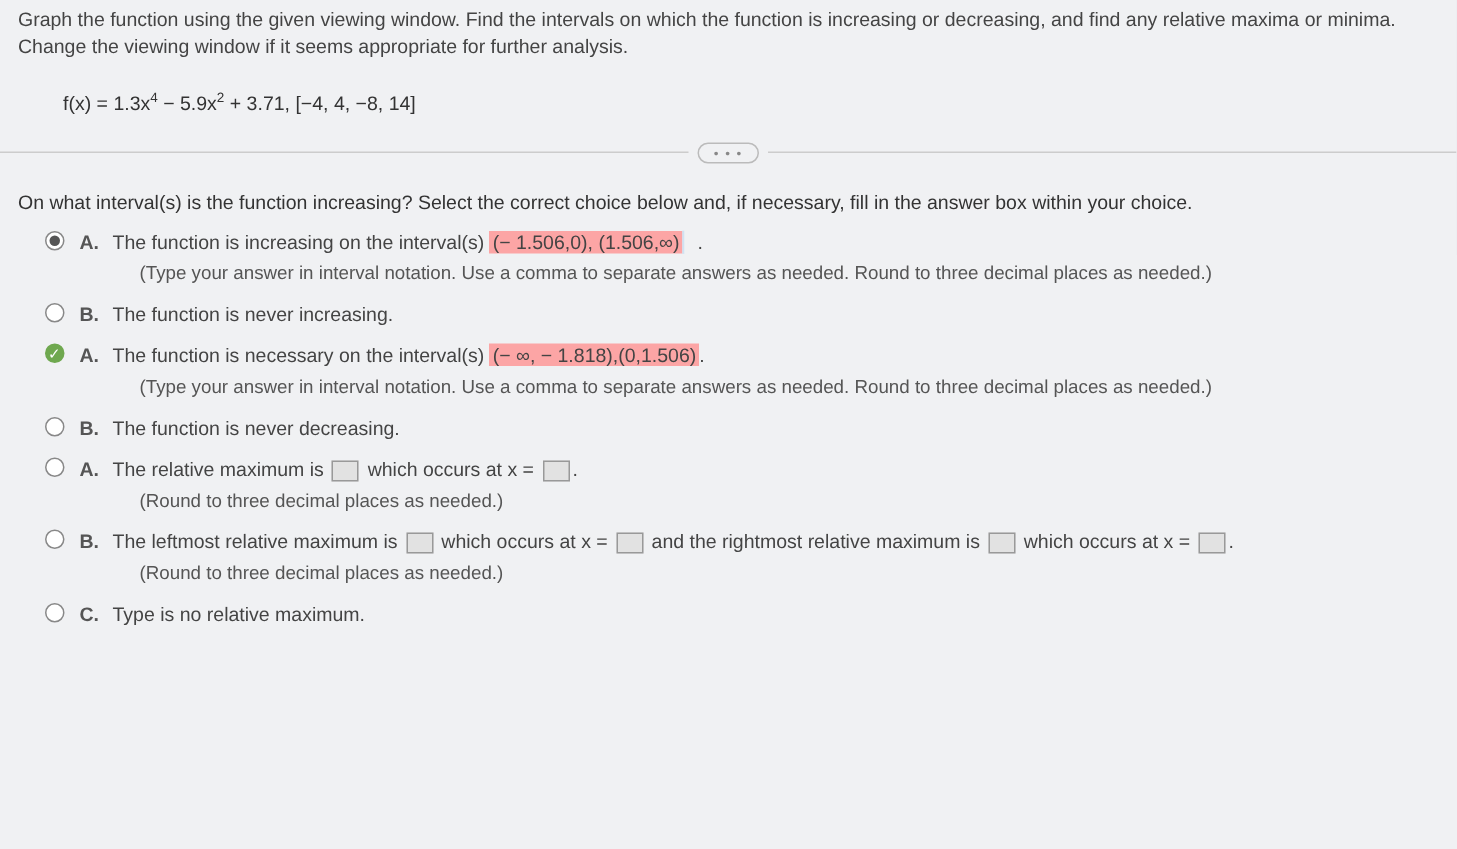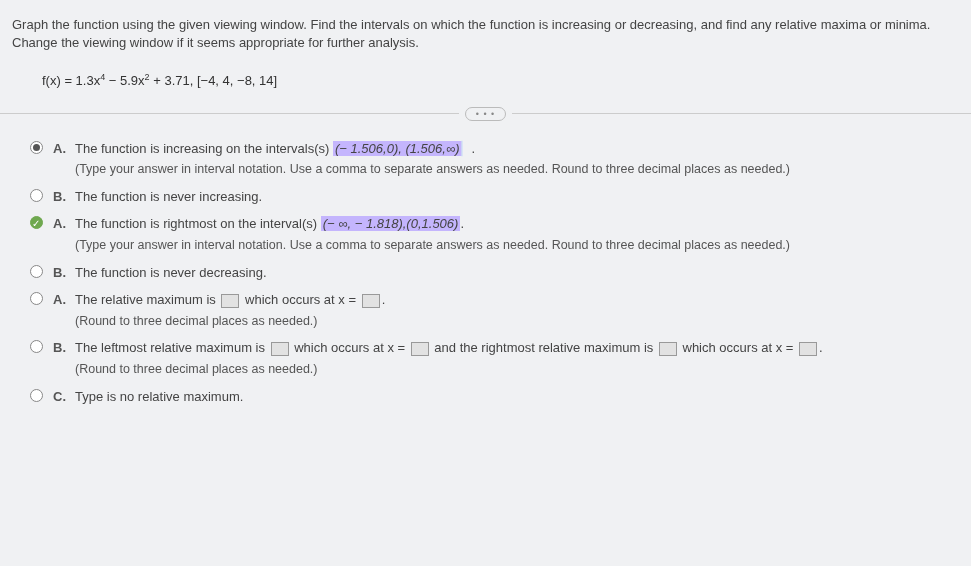--- a/index.html
+++ b/index.html
@@ -7,21 +7,21 @@
     font-family: Arial, Helvetica, sans-serif;
     font-size: 13px;
     color: #333;
     background: #e8eaed;
     width: 971px;
     height: 566px;
     overflow: hidden;
   }
   .page {
     background: #f0f1f3;
-    padding: 16px 12px;
+    padding: 4px 12px;
     height: 100%;
   }
   .intro {
     color: #444;
     line-height: 1.4;
     margin-bottom: 10px;
   }
   .formula {
     margin: 20px 0 18px 30px;
     font-size: 13px;
@@ -94,32 +94,32 @@
     top: -1px; left: 1px;
   }
   .opt-label {
     font-weight: bold;
     color: #555;
     margin-right: 6px;
     min-width: 16px;
   }
   .opt-text { flex: 1; color: #444; }
   .hilite {
-    background: #c4b5fd;
+    background: #fca5a5;
     padding: 0 2px;
-    font-style: italic;
   }
   .caret {
     color: #cfe2f3;
   }
   .sub {
     color: #555;
     font-size: 12.5px;
     display: block;
     margin-top: 2px;
+    margin-left: 18px;
   }
   .blank {
     display: inline-block;
     width: 18px; height: 14px;
     border: 1px solid #999;
     background: #e2e2e2;
     vertical-align: middle;
     margin: 0 2px;
   }
 </style>
@@ -133,42 +133,43 @@
   <div class="formula">
     f(x) = 1.3x<sup>4</sup> − 5.9x<sup>2</sup> + 3.71, [−4, 4, −8, 14]
   </div>
 
   <div class="divider-row">
     <div class="hr"></div>
     <div class="dots">• • •</div>
     <div class="hr"></div>
   </div>
 
+  <div class="prompt">On what interval(s) is the function increasing? Select the correct choice below and, if necessary, fill in the answer box within your choice.</div>
   <div class="option-group">
     <div class="option">
       <span class="radio selected"></span>
       <span class="opt-label">A.</span>
       <span class="opt-text">
-        <span>The function is increasing on the intervals(s) </span><span class="hilite">(− 1.506,0), (1.506,∞)</span><span class="caret">▏</span><span>.</span>
+        <span>The function is increasing on the interval(s) </span><span class="hilite">(− 1.506,0), (1.506,∞)</span><span class="caret">▏</span><span>.</span>
         <span class="sub">(Type your answer in interval notation. Use a comma to separate answers as needed. Round to three decimal places as needed.)</span>
       </span>
     </div>
     <div class="option">
       <span class="radio"></span>
       <span class="opt-label">B.</span>
       <span class="opt-text">The function is never increasing.</span>
     </div>
   </div>
 
   <div class="option-group">
     <div class="option">
       <span class="check selected"></span>
       <span class="opt-label">A.</span>
       <span class="opt-text">
-        <span>The function is rightmost on the interval(s) </span><span class="hilite">(− ∞, − 1.818),(0,1.506)</span><span>.</span>
+        <span>The function is necessary on the interval(s) </span><span class="hilite">(− ∞, − 1.818),(0,1.506)</span><span>.</span>
         <span class="sub">(Type your answer in interval notation. Use a comma to separate answers as needed. Round to three decimal places as needed.)</span>
       </span>
     </div>
     <div class="option">
       <span class="radio"></span>
       <span class="opt-label">B.</span>
       <span class="opt-text">The function is never decreasing.</span>
     </div>
   </div>
 

